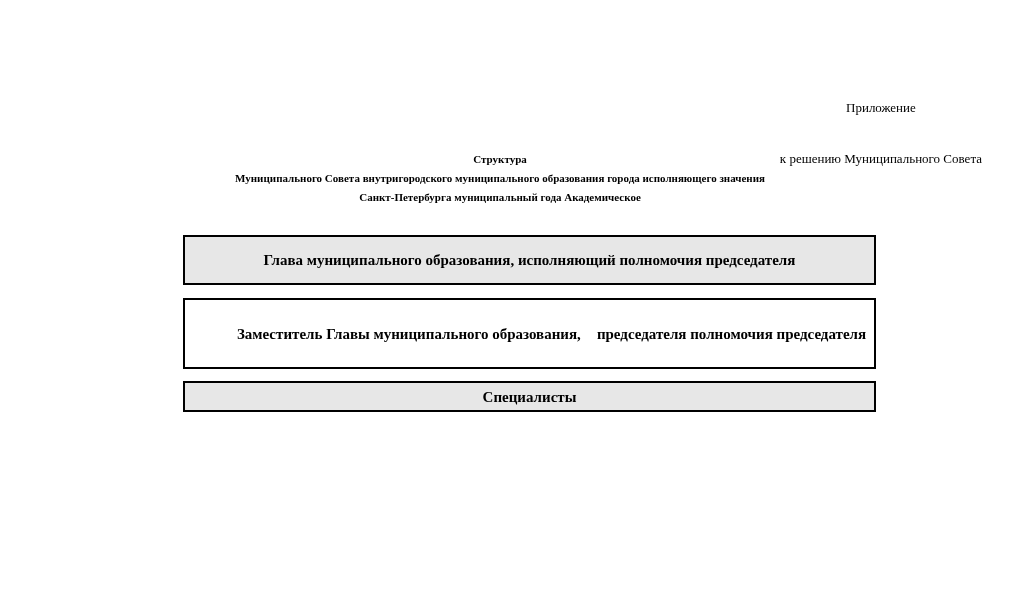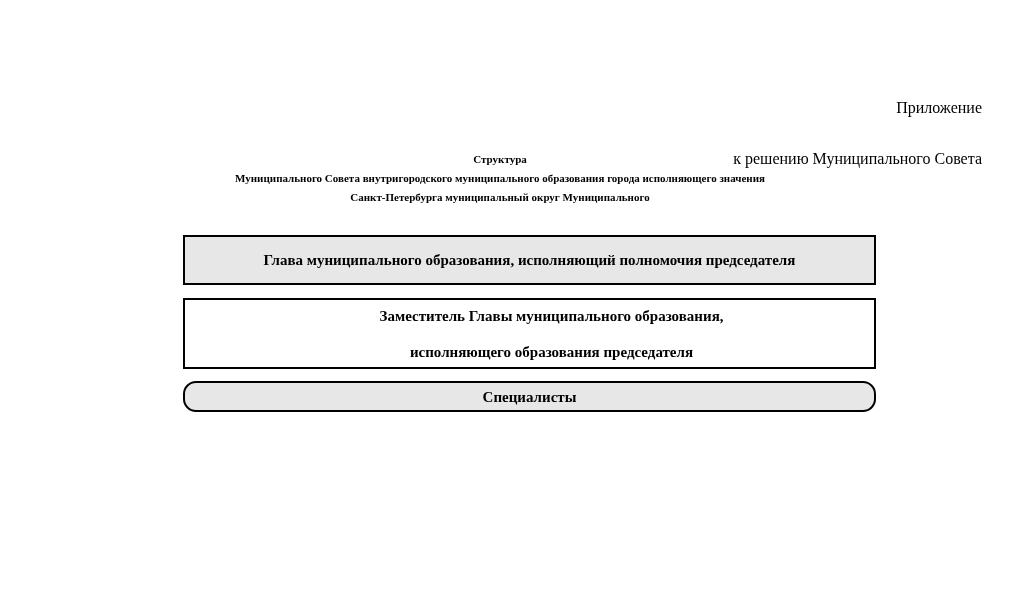--- a/index.html
+++ b/index.html
@@ -13,22 +13,22 @@
     height: 611px;
     background: #ffffff;
     overflow: hidden;
     font-family: "Liberation Serif", "DejaVu Serif", serif;
     color: #000000;
   }
   .header-annotation {
     position: absolute;
     top: 65px;
     right: 42px;
-    text-align: right;
-    font-size: 16px;
+    text-align: center;
+    font-size: 13px;
     line-height: 17px;
     white-space: pre;
   }
   .doc-title {
     position: absolute;
     top: 150px;
     left: 0;
     width: 1000px;
     text-align: center;
     font-weight: bold;
@@ -39,58 +39,57 @@
     position: absolute;
     left: 183px;
     top: 235px;
     width: 693px;
   }
   .org-box {
     box-sizing: border-box;
     width: 693px;
     border: 2px solid #000000;
     display: flex;
-    flex-direction: column;
     justify-content: center;
     align-items: center;
     text-align: center;
     font-weight: bold;
     font-size: 15px;
     line-height: 20px;
     gap: 16px;
   }
   .org-box.head { height: 50px; margin-bottom: 13px; }
   .org-box.deputy { height: 71px; margin-bottom: 12px; }
-  .org-box.specialists { height: 31px; border-radius: 13px; }
+  .org-box.specialists { height: 31px; }
 </style>
 </head>
 <body>
 
 <div class="page">
 
   <div class="header-annotation">
     <div>Приложение</div>
     <div>к решению Муниципального Совета</div>
   </div>
 
   <div class="doc-title">
     <div>Структура</div>
     <div>Муниципального Совета внутригородского муниципального образования города исполняющего значения</div>
-    <div>Санкт-Петербурга муниципальный округ Муниципального</div>
+    <div>Санкт-Петербурга муниципальный года Академическое</div>
   </div>
 
   <div class="org-chart">
 
     <div class="org-box head" style="background-color: rgb(231, 231, 231);">
       <div>Глава муниципального образования, исполняющий полномочия председателя</div>
     </div>
 
     <div class="org-box deputy" style="background-color: rgb(255, 255, 255); padding-left: 44px;">
       <div>Заместитель Главы муниципального образования,</div>
-      <div>исполняющего образования председателя</div>
+      <div>председателя полномочия председателя</div>
     </div>
 
     <div class="org-box specialists" style="background-color: rgb(231, 231, 231);">
       <div>Специалисты</div>
     </div>
 
   </div>
 
 </div>
 

